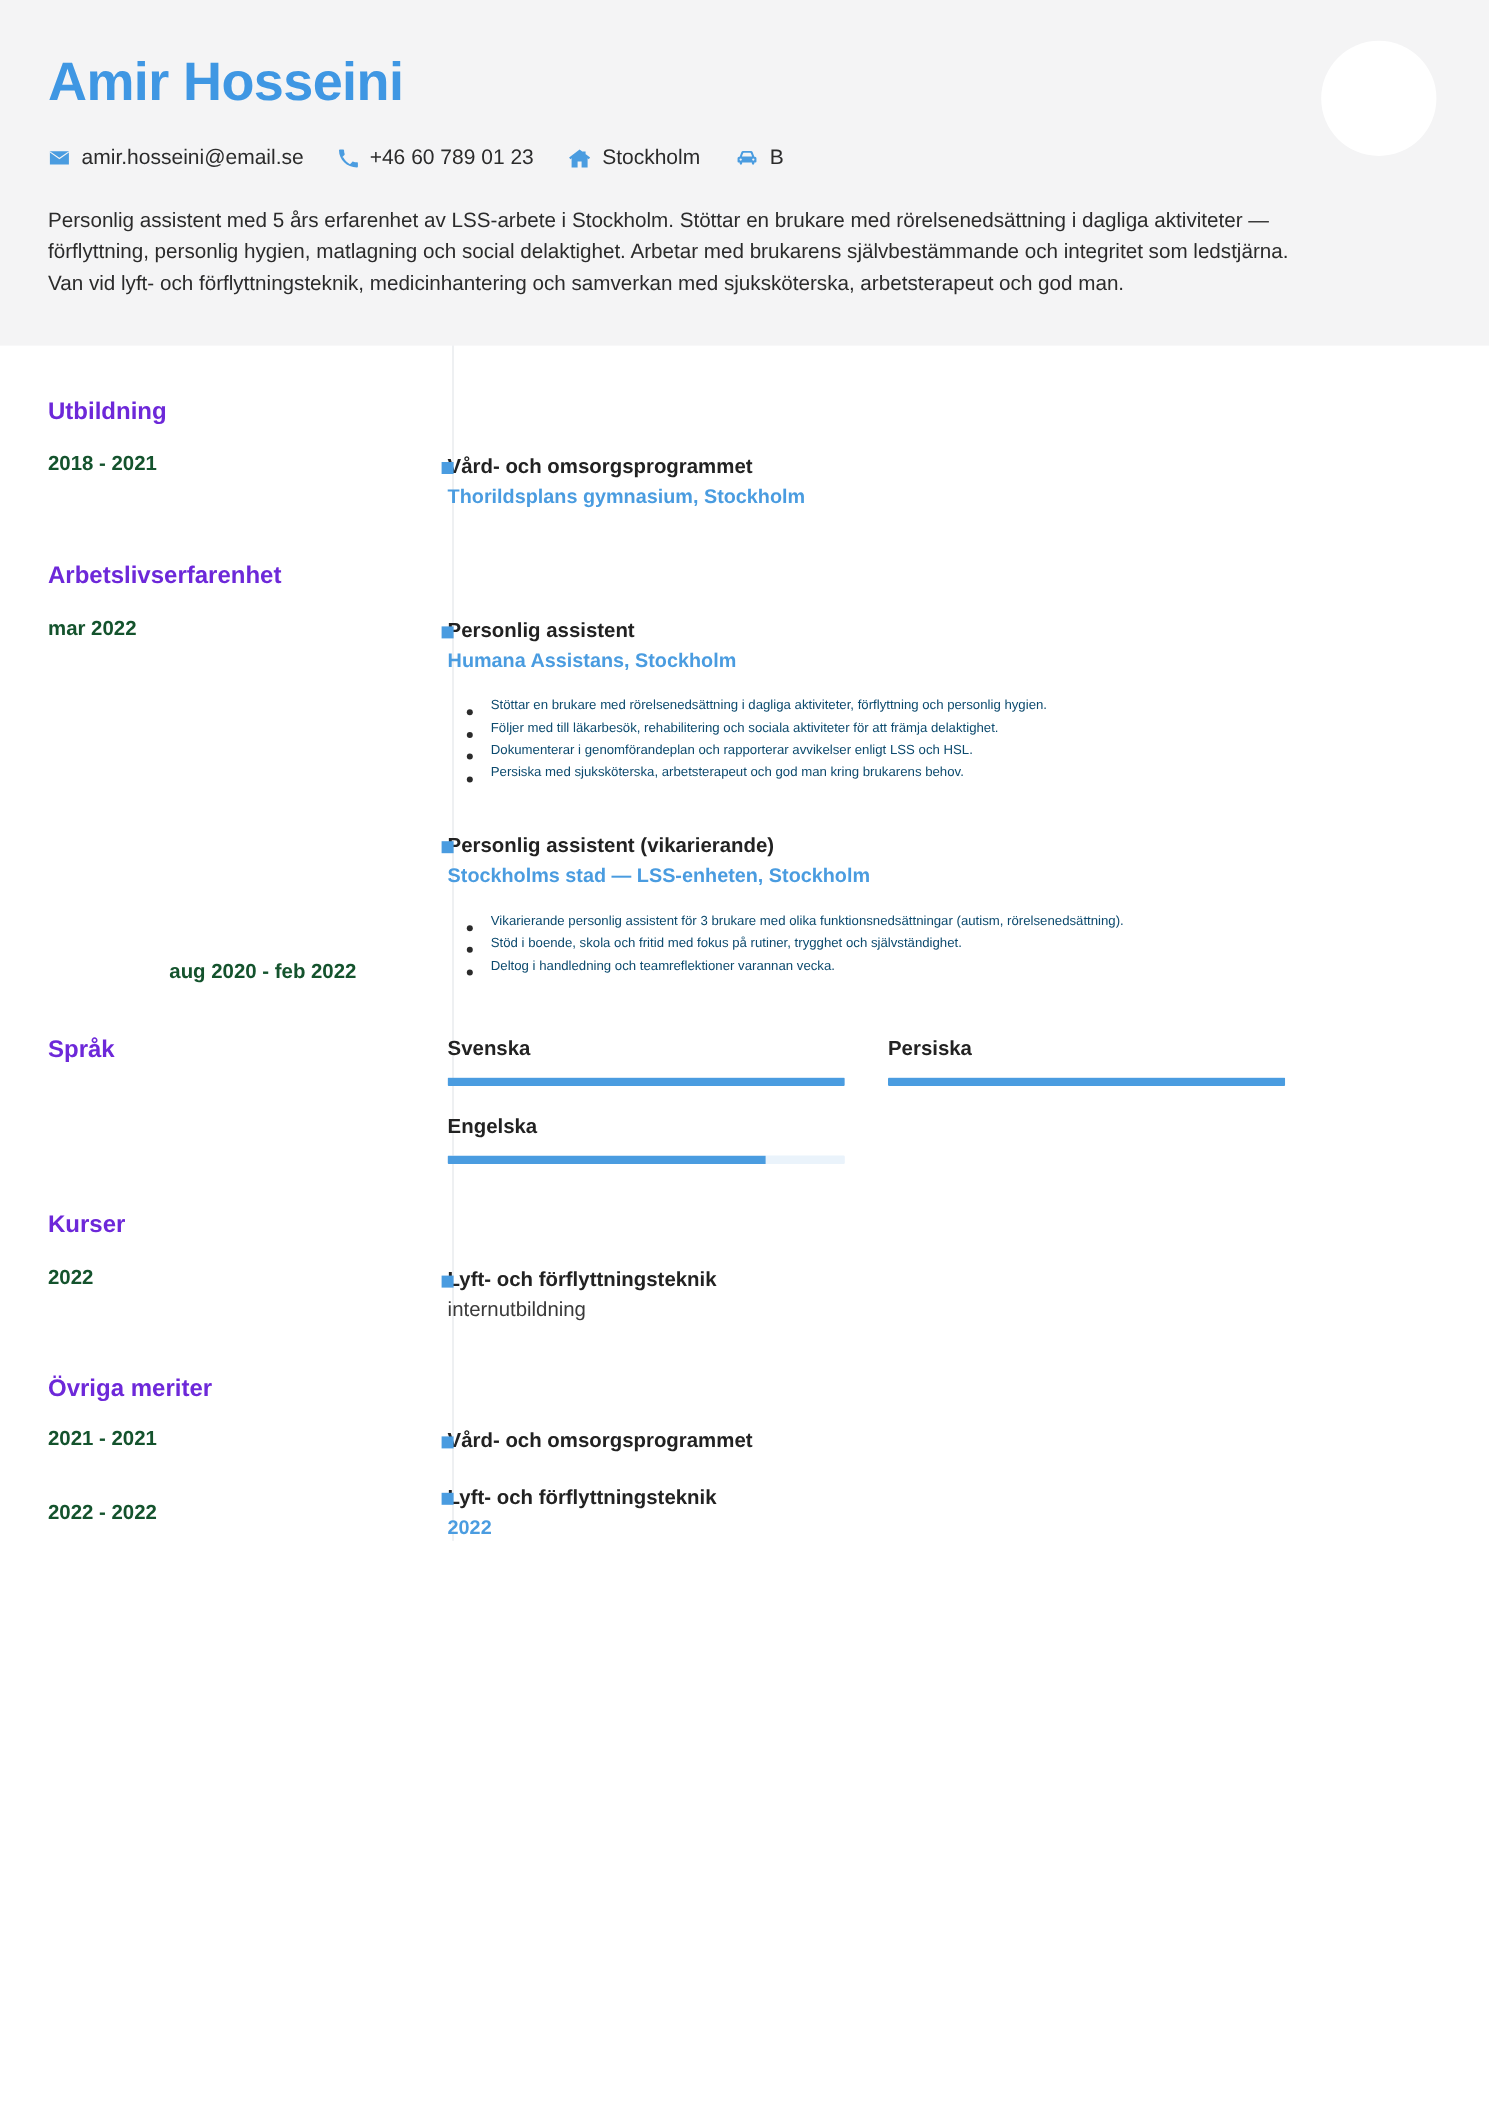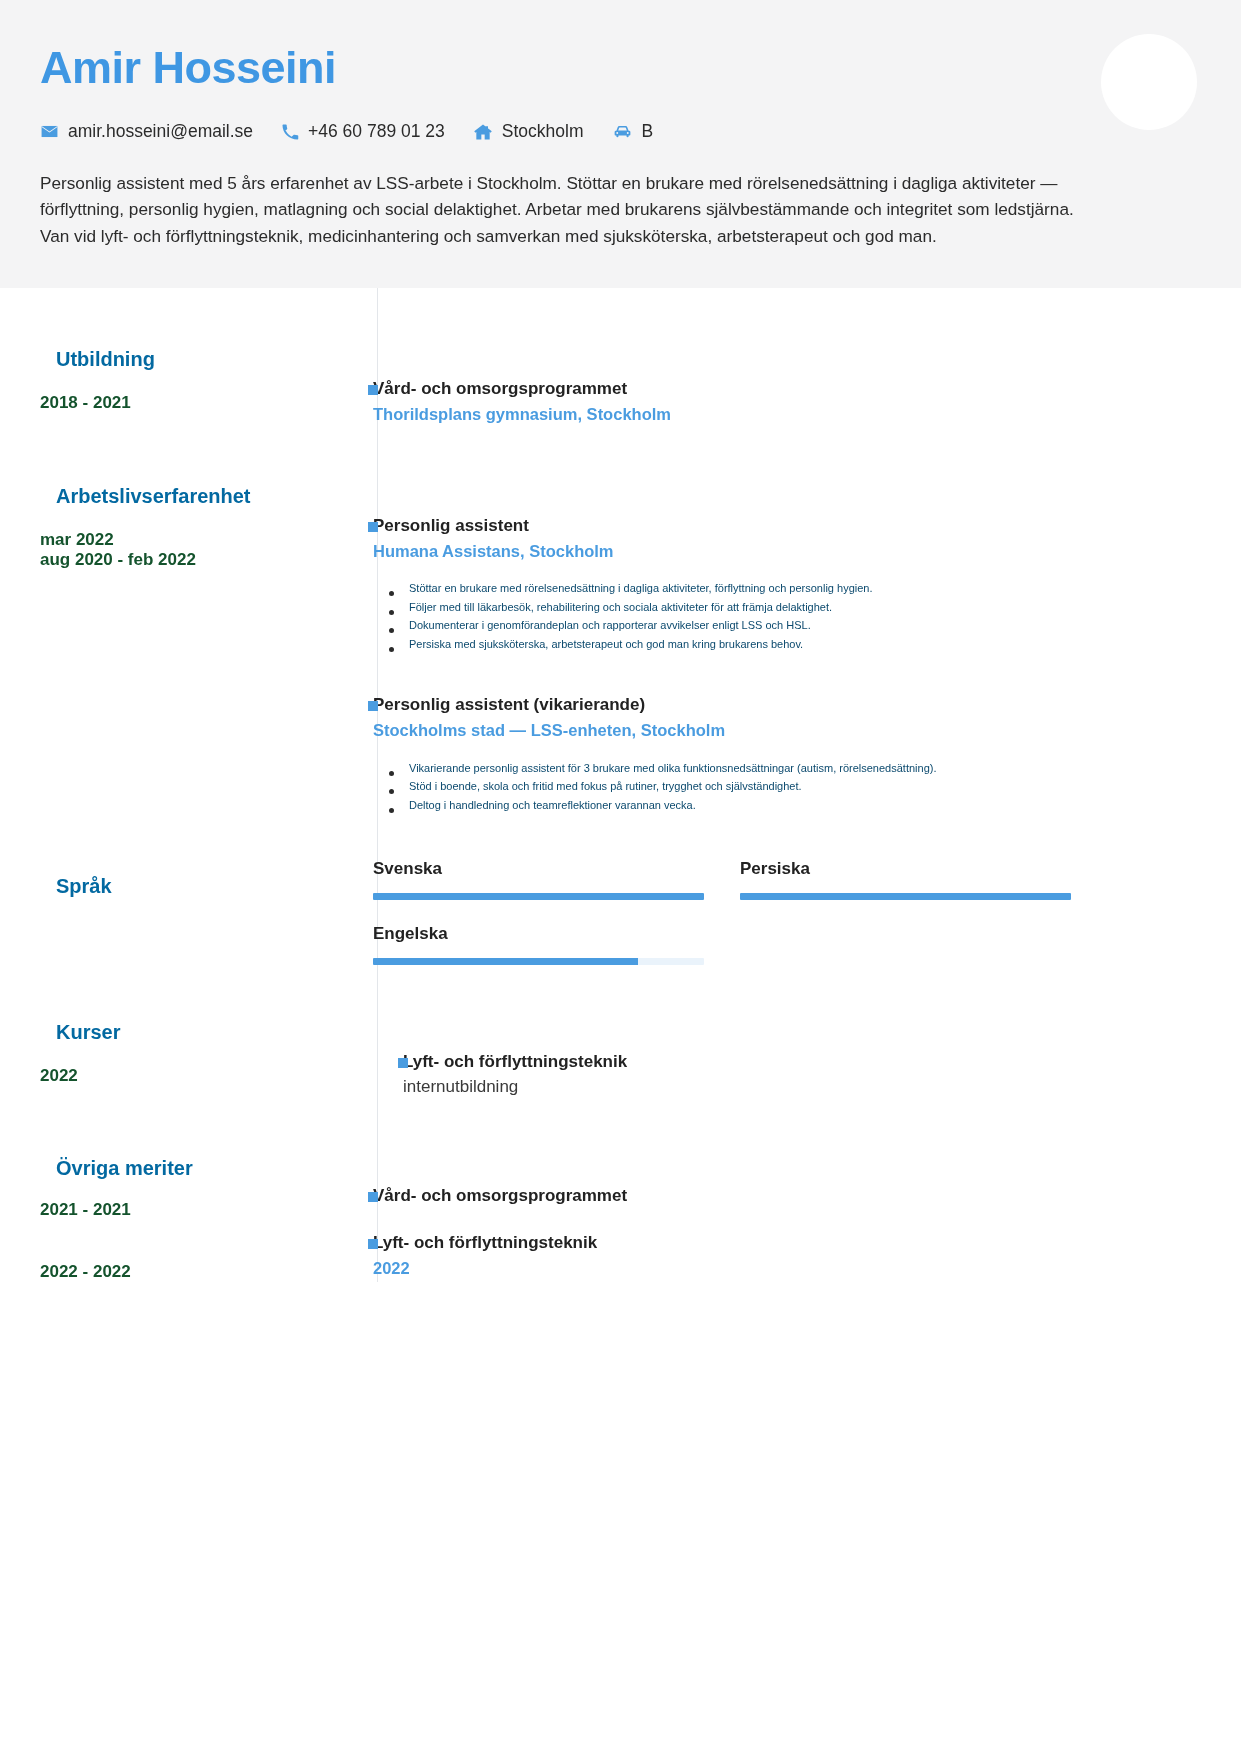--- a/index.html
+++ b/index.html
@@ -92,22 +92,22 @@
     position:absolute;
     left:-5px;
     top:7px;
     width:10px; height:10px;
     background:#4a9ce0;
   }
 
   .section-head {
     font-size:20px;
     font-weight:bold;
-    color:#0369a1;
-    margin:16px;
+    color:#6d28d9;
+    margin:0;
   }
   .date-label {
     font-size:17px;
     font-weight:bold;
     color:#14532d;
     margin:0;
   }
   .entry-title {
     font-size:17px;
     font-weight:bold;
@@ -245,21 +245,21 @@
         <p class="entry-title">Vård- och omsorgsprogrammet</p>
         <p class="entry-sub">Thorildsplans gymnasium, Stockholm</p>
       </div>
     </div>
   </div>
 
   <div class="row" style="padding-top:44px;">
     <div class="col-left">
       <h2 class="section-head">Arbetslivserfarenhet</h2>
       <p class="date-label" style="margin-top:22px;">mar 2022</p>
-      <p class="date-label" style="">aug 2020 - feb 2022</p>
+      <p class="date-label" style="margin-top:266px;text-align:right;">aug 2020 - feb 2022</p>
     </div>
     <div class="col-right">
       <div style="height:46px;"></div>
 
       <div style="position:relative;">
         <span class="marker"></span>
         <p class="entry-title">Personlig assistent</p>
         <p class="entry-sub">Humana Assistans, Stockholm</p>
         <ul class="bullets">
           <li>Stöttar en brukare med rörelsenedsättning i dagliga aktiviteter, förflyttning och personlig hygien.</li>
@@ -307,21 +307,21 @@
           <p class="lang-name">Engelska</p>
           <div class="lang-track">
             <div class="lang-fill" style="width: 80%;"></div>
           </div>
         </div>
 
       </div>
     </div>
   </div>
 
-  <div class="row" style="padding-top:16px;gap:30px;">
+  <div class="row" style="padding-top:16px;">
     <div class="col-left">
       <h2 class="section-head">Kurser</h2>
       <p class="date-label" style="margin-top:22px;">2022</p>
     </div>
     <div class="col-right">
       <div style="height:46px;"></div>
       <div style="position:relative;">
         <span class="marker"></span>
         <p class="entry-title">Lyft- och förflyttningsteknik</p>
         <p class="entry-sub plain">internutbildning</p>

